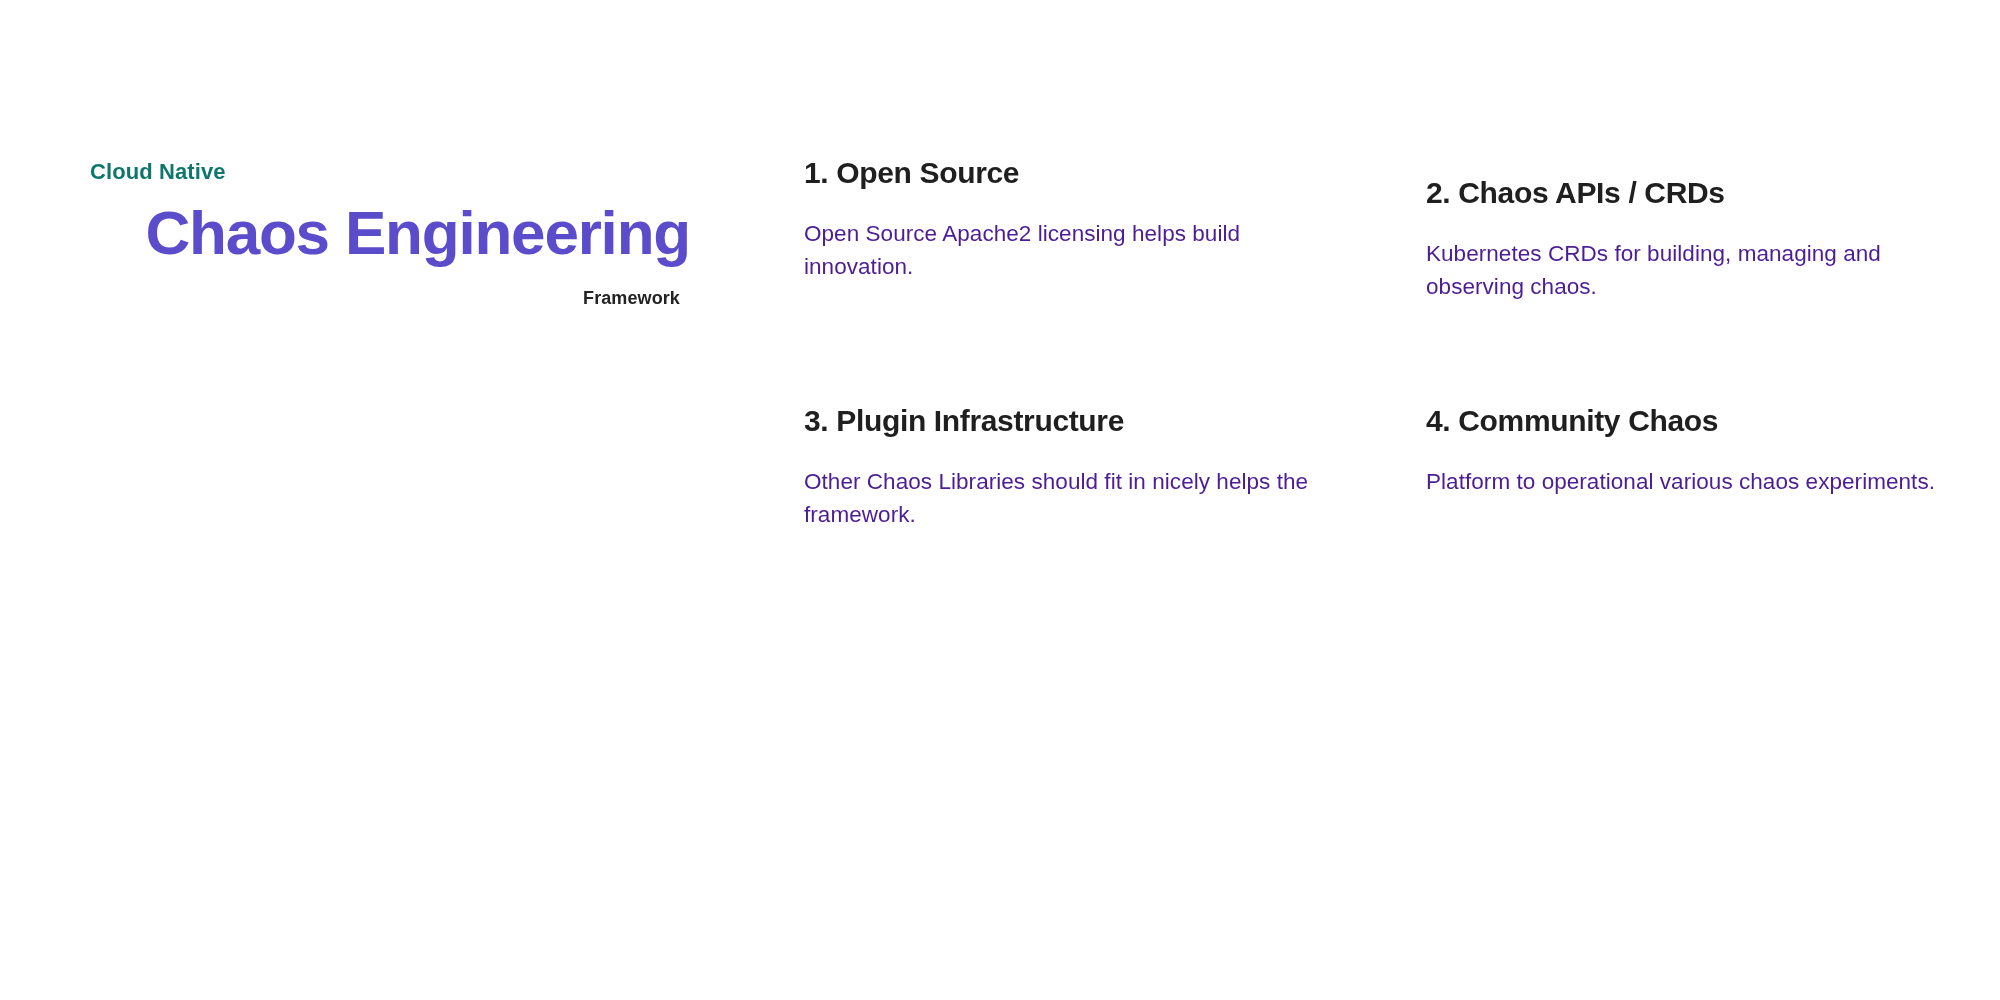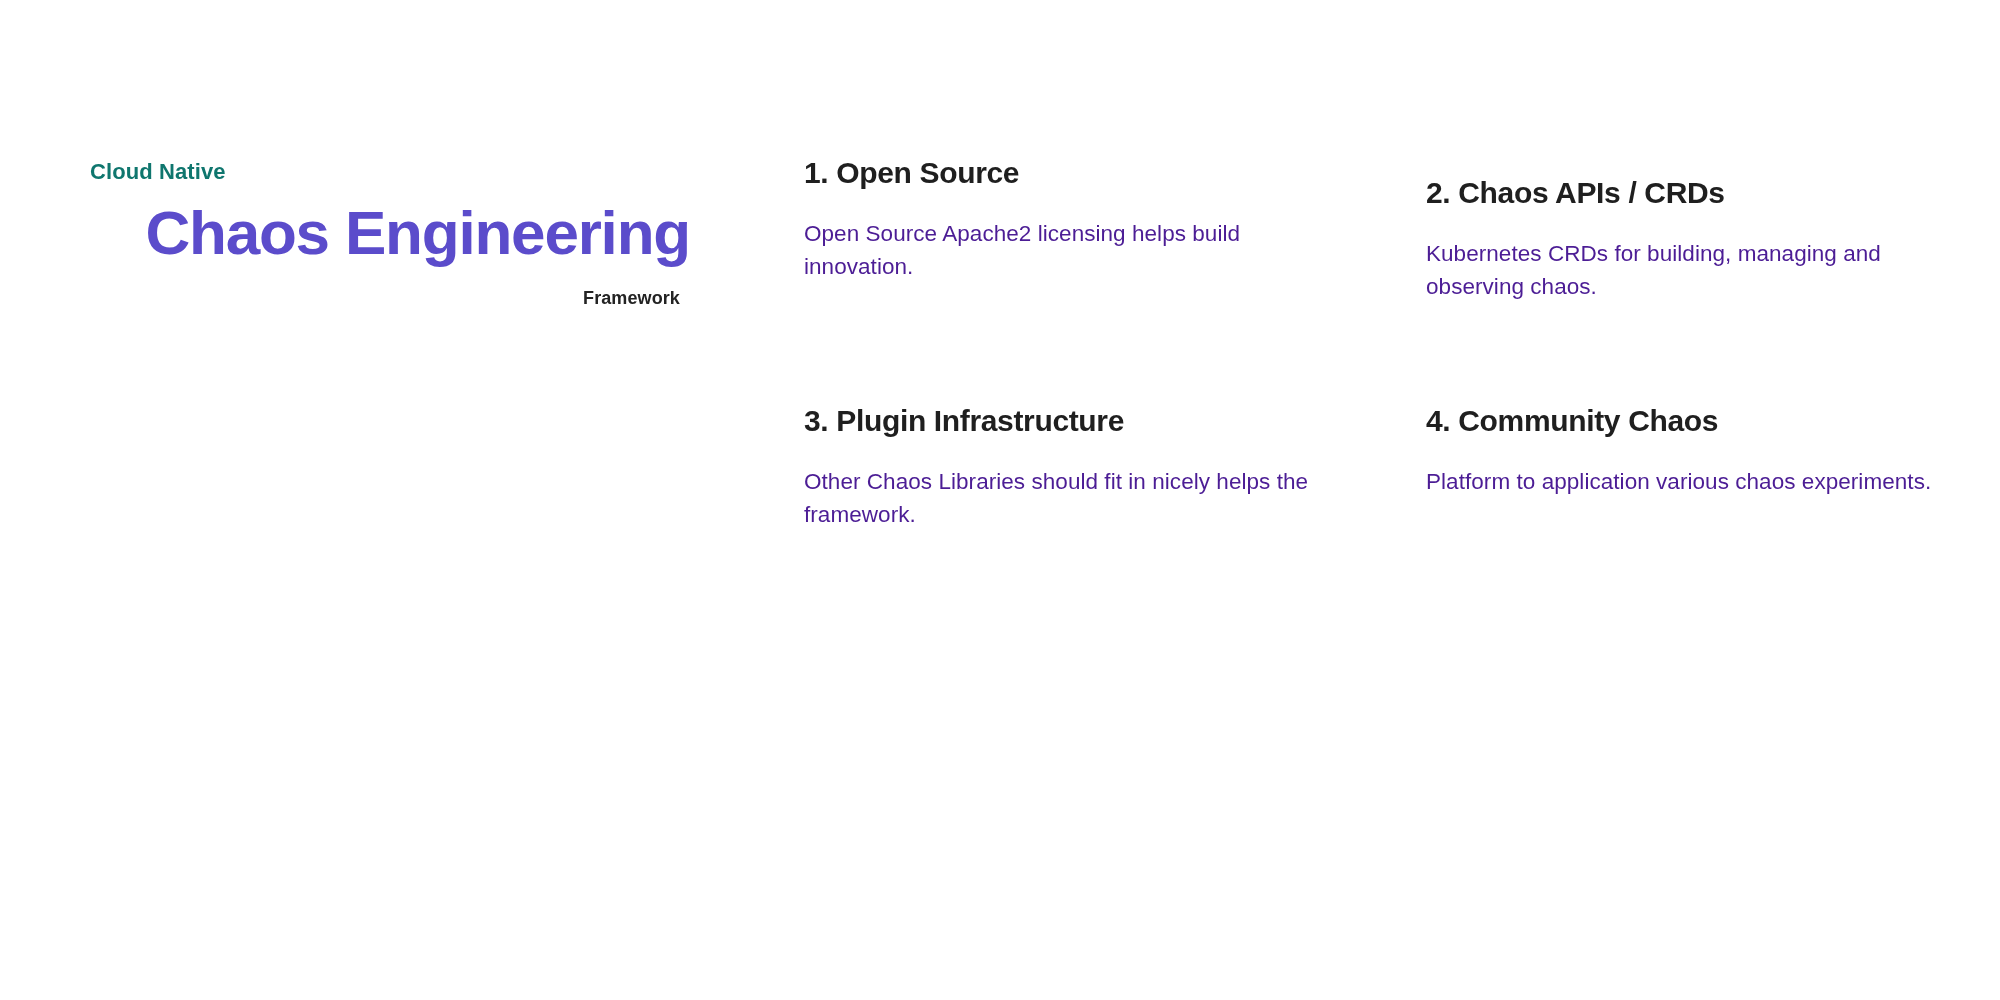--- a/index.html
+++ b/index.html
@@ -127,18 +127,18 @@
       <p class="feature-body">Kubernetes CRDs for building, managing and observing chaos.</p>
     </div>
 
     <div class="feature cell-3">
       <div class="feature-title">3. Plugin Infrastructure</div>
       <p class="feature-body">Other Chaos Libraries should fit in nicely helps the framework.</p>
     </div>
 
     <div class="feature col-right cell-4">
       <div class="feature-title">4. Community Chaos</div>
-      <p class="feature-body">Platform to application various chaos experiments.</p>
+      <p class="feature-body">Platform to operational various chaos experiments.</p>
     </div>
 
 
   </div>
 </div>
 
 </body></html>

